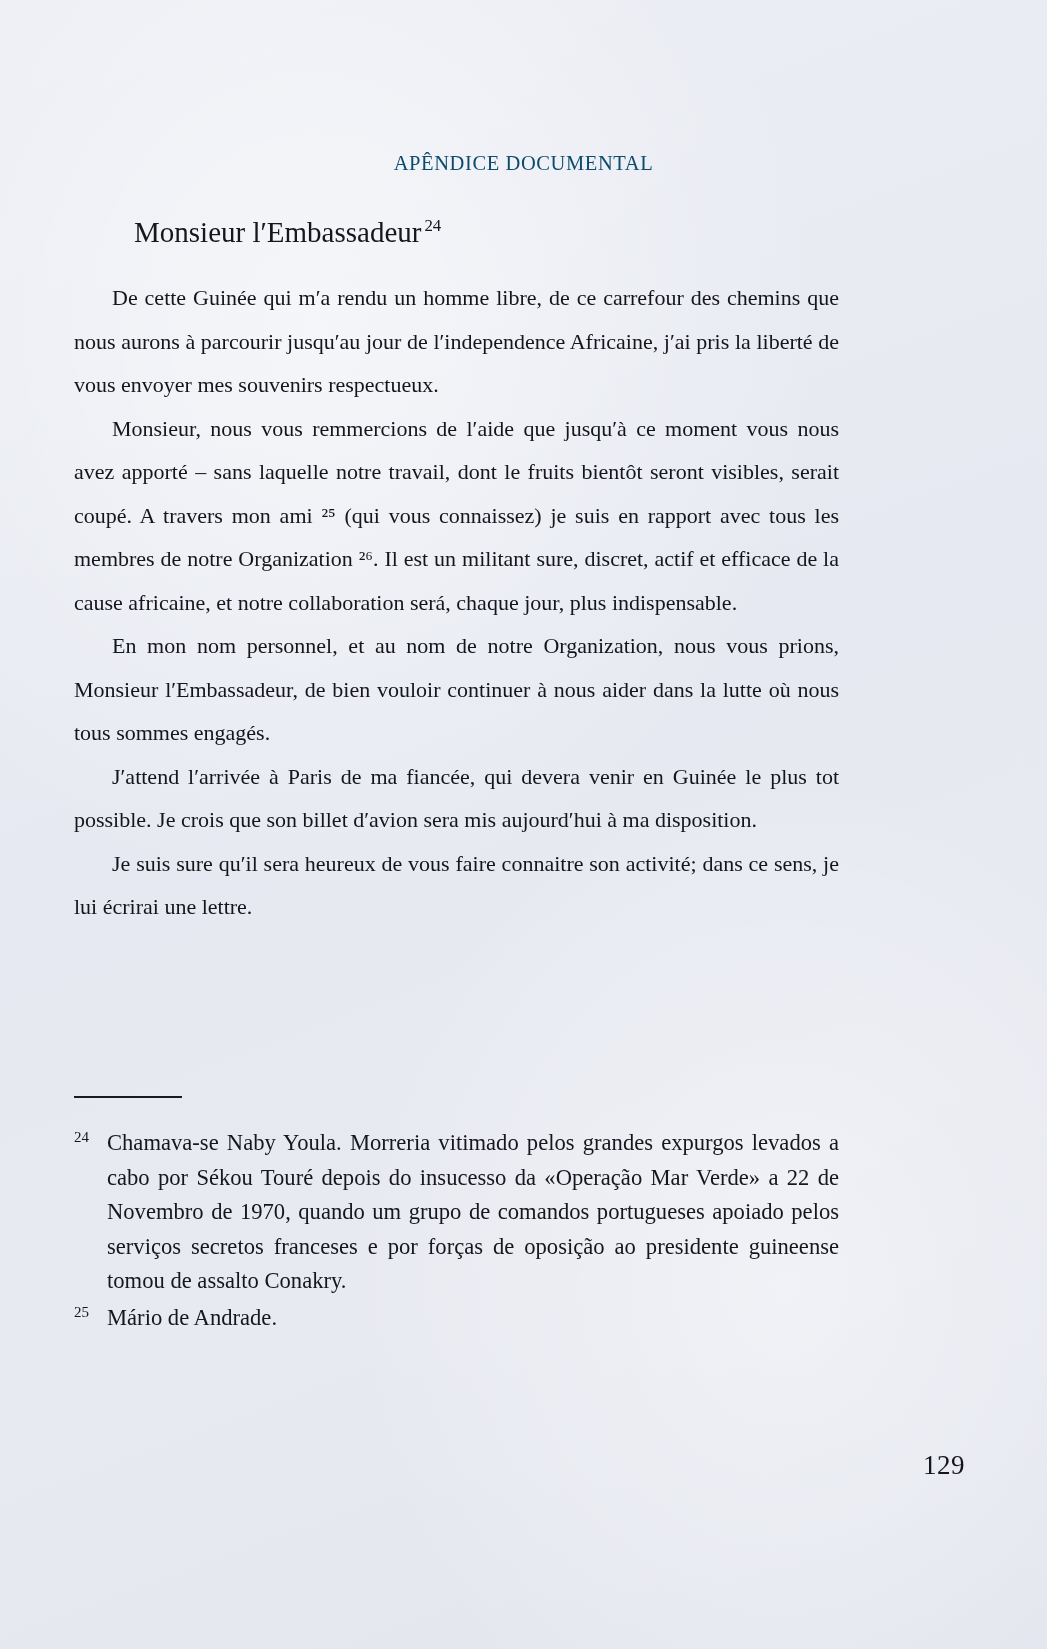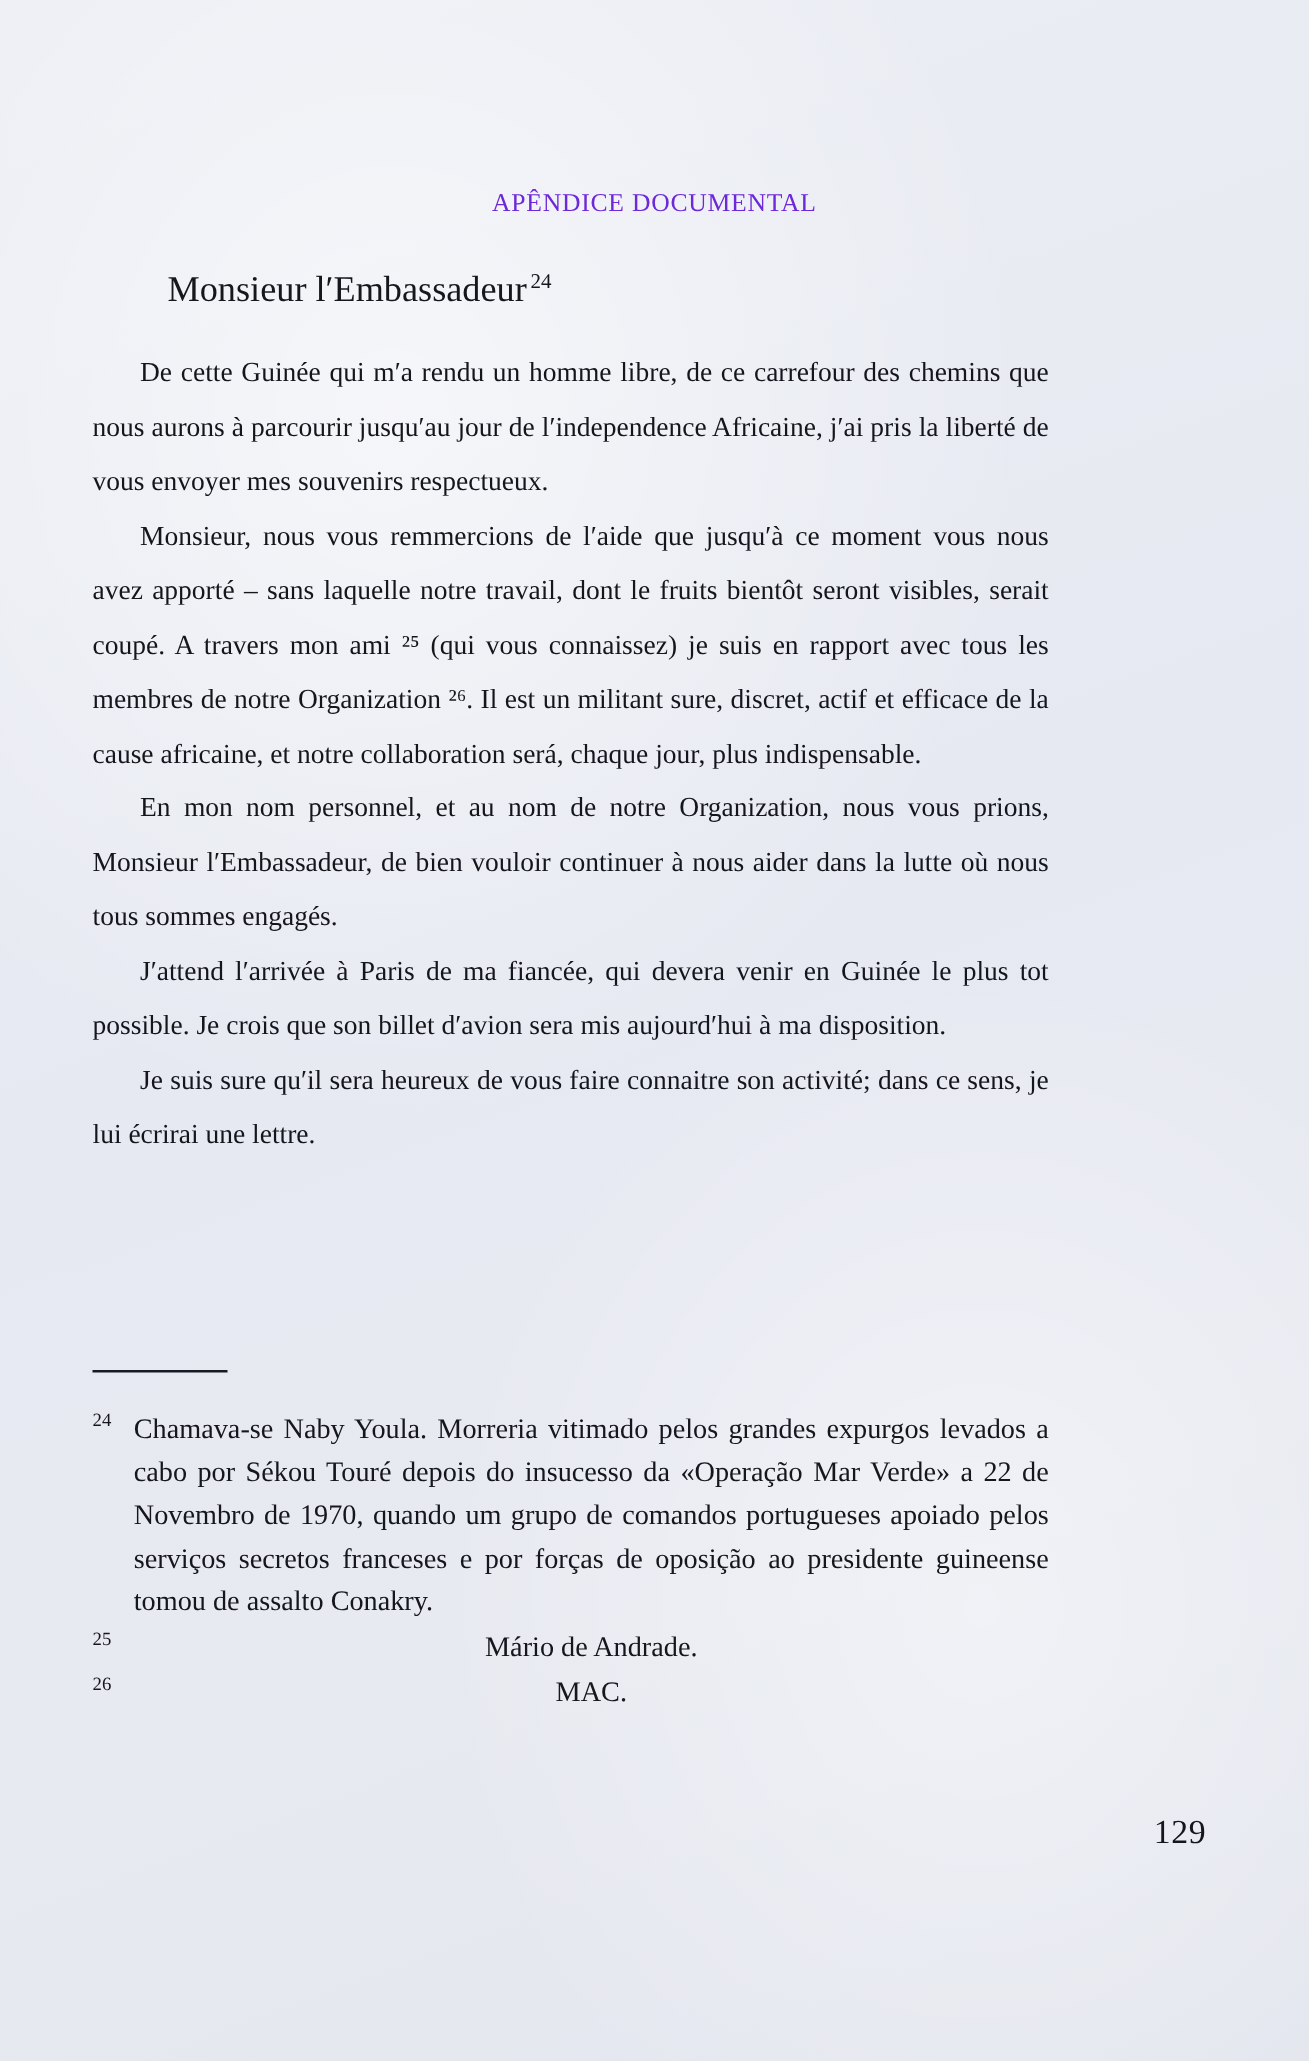--- a/index.html
+++ b/index.html
@@ -30,21 +30,21 @@
     inset: 0;
   }
   .running-head {
     position: absolute;
     top: 152px;
     left: 0;
     right: 0;
     text-align: center;
     font-size: 20.5px;
     letter-spacing: 0.6px;
-    color: #6d28d9;
+    color: #0c4a6e;
   }
   .content {
     position: absolute;
     left: 74px;
     top: 214px;
     width: 765px;
     font-family: Liberation Serif, serif;
   }
   .salutation {
     font-size: 29px;
@@ -97,21 +97,21 @@
     position: relative;
     top: -6px;
     text-align: left;
   }
   .note-text {
     flex: 1 1 auto;
     text-align: justify;
     text-justify: inter-word;
     hyphens: none;
   }
-  .note-text.short { text-align: center; }
+  .note-text.short { text-align: left; }
   .folio {
     position: absolute;
     right: 82px;
     bottom: 168px;
     font-size: 27px;
     color: #15151c;
     letter-spacing: 0.5px;
   }
 </style>
 </head>
@@ -144,22 +144,18 @@
     <div class="note">
       <span class="note-num">24</span>
       <span class="note-text">Chamava-se Naby Youla. Morreria vitimado pelos grandes expurgos levados a cabo por Sékou Touré depois do insucesso da «Operação Mar Verde» a 22 de Novembro de 1970, quando um grupo de comandos portugueses apoiado pelos serviços secretos franceses e por forças de oposição ao presidente guineense tomou de assalto Conakry.</span>
     </div>
 
     <div class="note">
       <span class="note-num">25</span>
       <span class="note-text short">Mário de Andrade.</span>
     </div>
 
-    <div class="note">
-      <span class="note-num">26</span>
-      <span class="note-text short">MAC.</span>
-    </div>
 
   </div>
 
   <div class="folio">129</div>
 
 </div>
 
 </body></html>

